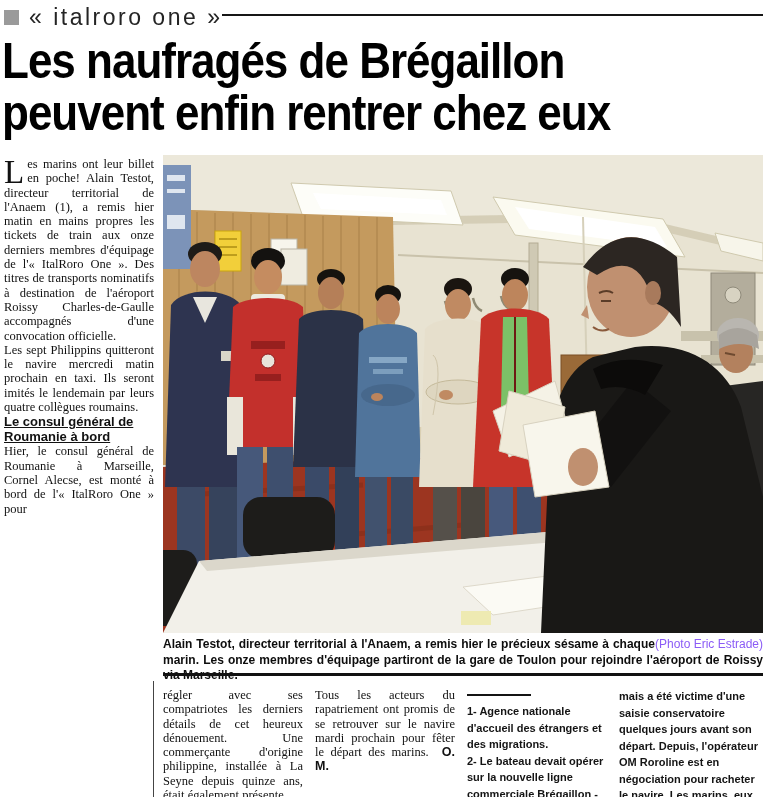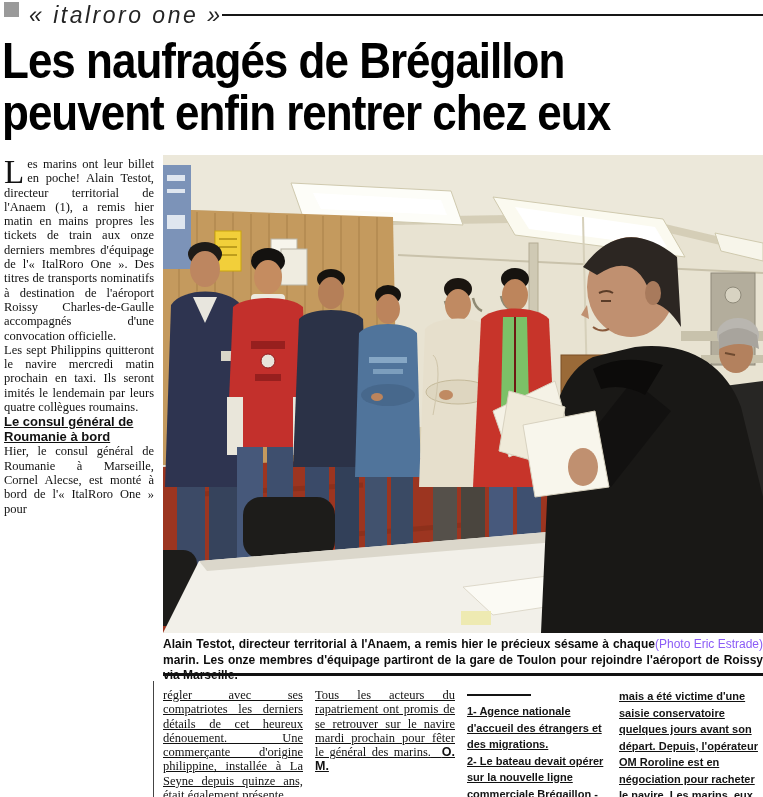--- a/index.html
+++ b/index.html
@@ -1,20 +1,20 @@
 <!DOCTYPE html>
 <html lang="fr"><head>
 <meta charset="utf-8">
 <style>
   html,body{margin:0;padding:0;background:#fff;}
   #page{position:relative;width:763px;height:797px;background:#fff;overflow:hidden;
         font-family:"Liberation Serif","DejaVu Serif",serif;color:#111;}
 
   
-  .kicker{position:absolute;left:4px;top:2px;height:30px;display:flex;font-style:italic;}
+  .kicker{position:absolute;left:4px;top:2px;height:30px;display:flex;align-items:center;}
   .kicker-square{width:15px;height:15px;background:#9a9a9a;margin-right:10px;}
   .kicker-label{font-family:"Liberation Sans",sans-serif;font-size:23px;font-weight:500;
                 color:#242424;letter-spacing:2.5px;white-space:nowrap;}
   .kicker-rule{position:absolute;left:222px;right:0;top:14px;height:2px;background:#161616;}
 
   
   .headline{position:absolute;left:2px;top:34px;width:763px;
             font-family:"Liberation Sans",sans-serif;font-weight:700;color:#000;
             font-size:44px;line-height:47px;letter-spacing:-1px;
             transform:scale(1.0,1.12);transform-origin:0 0;}
@@ -36,21 +36,21 @@
   .caption{position:absolute;left:163px;top:637px;width:600px;
            font-family:"Liberation Sans",sans-serif;font-weight:700;
            font-size:12px;line-height:15.5px;color:#0d0d0d;text-align:justify;}
   .caption-credit{float:right;font-weight:400;color:#8b5cf6;}
 
   .thickrule{position:absolute;left:163px;top:673px;width:600px;height:3px;background:#111;}
   .colrule{position:absolute;left:153px;top:681px;width:1px;height:116px;background:#444;}
 
   
   .bottom{position:absolute;left:163px;top:688px;width:596px;height:109px;display:grid;
-          grid-template-columns:140px 140px 140px 145px;column-gap:12px;overflow:hidden;text-decoration:underline;}
+          grid-template-columns:140px 140px 140px 145px;column-gap:12px;overflow:hidden;}
   .bcol{font-size:12.5px;line-height:14.3px;text-align:justify;}
   .bcol p{margin:0;}
   .sig{font-family:"Liberation Sans",sans-serif;font-weight:700;font-size:12.5px;}
   .bcol-notes{font-family:"Liberation Sans",sans-serif;font-weight:700;
               font-size:11px;line-height:16.5px;color:#141414;text-align:left;}
   .note-rule{width:64px;height:2px;background:#141414;margin:6px 0 7px 0;}
 </style>
 </head>
 <body>
 
@@ -277,21 +277,21 @@
   </div>
 
   <div class="thickrule"></div>
   <div class="colrule"></div>
 
   <div class="bottom">
     <div class="bcol">
       <p>régler avec ses compatriotes les derniers détails de cet heureux dénouement. Une commerçante d'origine philippine, installée à La Seyne depuis quinze ans, était également présente</p>
     </div>
     <div class="bcol">
-      <p><span>Tous les acteurs du rapatriement ont promis de se retrouver sur le navire mardi prochain pour fêter le général des marins.</span>&nbsp;&nbsp;<span class="sig">O. M.</span></p>
+      <p><span>Tous les acteurs du rapatriement ont promis de se retrouver sur le navire mardi prochain pour fêter le départ des marins.</span>&nbsp;&nbsp;<span class="sig">O. M.</span></p>
     </div>
     <div class="bcol bcol-notes">
       <div class="note-rule"></div>
       <p>1- Agence nationale d'accueil des étrangers et des migrations.</p>
       <p>2- Le bateau devait opérer sur la nouvelle ligne commerciale Brégaillon - Sousse (Tunisie),</p>
     </div>
     <div class="bcol bcol-notes">
       <p>mais a été victime d'une saisie conservatoire quelques jours avant son départ. Depuis, l'opérateur OM Roroline est en négociation pour racheter le navire. Les marins, eux, n'avaient plus été payés depuis plusieurs mois.</p>
     </div>
   </div>

